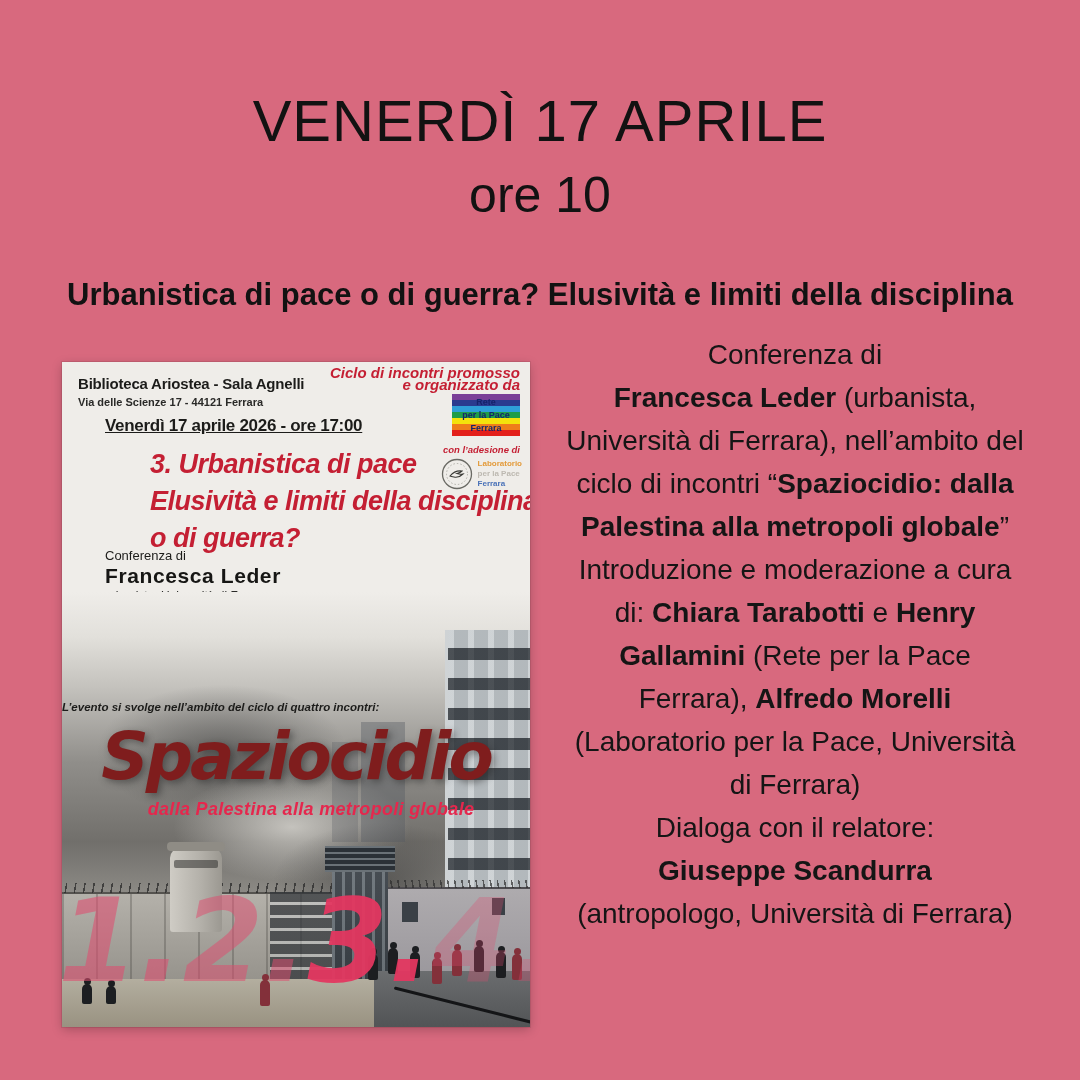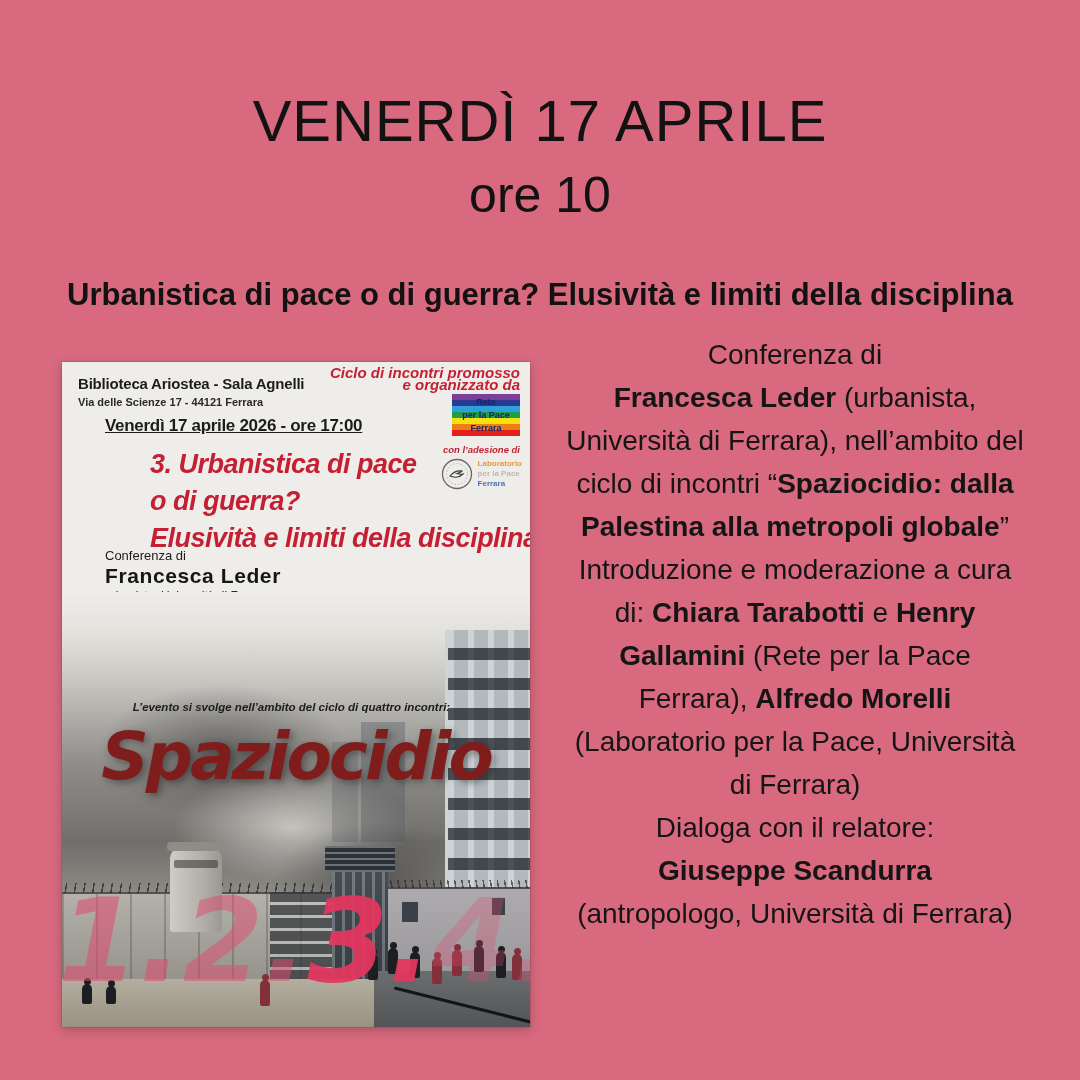--- a/index.html
+++ b/index.html
@@ -46,21 +46,21 @@
   .red-title div { position:static; }
   .conf-label { left:43px; top:186px; font-size:13px; color:#1c1c1a; }
   .speaker    { left:43px; top:202px; font-size:21px; font-weight:700; letter-spacing:.6px; color:#161614; }
   .speaker-role { left:43px; top:227px; font-size:12px; color:#2a2a28; }
   .with-row   { left:43px; top:247px; font-size:12px; color:#1c1c1a; white-space:nowrap; }
   .with-row b { font-size:20px; font-weight:700; letter-spacing:.8px; vertical-align:-2px; }
   .guest-role { left:43px; top:271px; font-size:12px; color:#2a2a28; }
   .mod-intro  { left:43px; top:292px; font-size:10px; font-weight:700; color:#1c1c1a; }
   .mod-line1  { left:43px; top:306px; font-size:11px; color:#1c1c1a; }
   .mod-line2  { left:43px; top:320px; font-size:11px; color:#1c1c1a; }
-  .cycle-note { left:0; right:9px; top:339px; text-align:center; font-size:11.5px; font-weight:700; font-style:italic; color:#1c1c1a; z-index:3; }
+  .cycle-note { left:0; right:9px; top:339px; text-align:left; font-size:11.5px; font-weight:700; font-style:italic; color:#1c1c1a; z-index:3; }
   .spazio     { left:-6px; right:-6px; top:356px; text-align:center; color:#7f1d1d; z-index:3;
                 font-family:"DejaVu Sans",sans-serif; font-size:66px; font-weight:700; font-style:italic;
                 letter-spacing:-3px; text-shadow:3px 3px 7px rgba(35,35,35,.45); }
   .spazio-sub { left:30px; right:0; top:437px; text-align:center; color:#e5274d; z-index:3;
                 font-size:18px; font-weight:700; font-style:italic; letter-spacing:.3px; }
   
   .photo { left:0; top:230px; width:468px; height:435px; overflow:hidden;
     background:linear-gradient(180deg,#efede9 0px,#e2e0db 45px,#c4c2bd 95px,#908e8a 170px,
       #716f6b 250px,#9b9993 330px,#84827c 435px); }
   .smoke-dark  { left:30px; top:90px; width:260px; height:140px;
@@ -153,22 +153,22 @@
         <div class="lab-l1">Laboratorio</div>
         <div class="lab-l2">per la Pace</div>
         <div class="lab-l3">Ferrara</div>
       </div>
     </div>
 
     <div class="datetime">Venerdì 17 aprile 2026 - ore 17:00</div>
 
     <div class="red-title">
       <div>3. Urbanistica di pace</div>
+      <div>Elusività e limiti della disciplina</div>
       <div>o di guerra?</div>
-      <div>Elusività e limiti della disciplina</div>
     </div>
 
     <div class="conf-label">Conferenza di</div>
     <div class="speaker">Francesca Leder</div>
     <div class="speaker-role">urbanista, Università di Ferrara</div>
     <div class="with-row">
         <span>con </span>
         <b>Giuseppe Scandurra</b>
       </div>
     <div class="guest-role">antropologo, Università di Ferrara</div>
@@ -210,15 +210,16 @@
       <span class="person p-red" style="left:450px; top:362px;"></span>
       <div class="numbers">
         <span class="n1">1.</span>
         <span class="n2">2.</span>
         <span class="n3">3.</span>
         <span class="n4">4.</span>
       </div>
     </div>
 
     <div class="spazio">Spaziocidio</div>
+    <div class="spazio-sub">dalla Palestina alla metropoli globale</div>
 
   </div>
 </div>
 
 </body></html>

